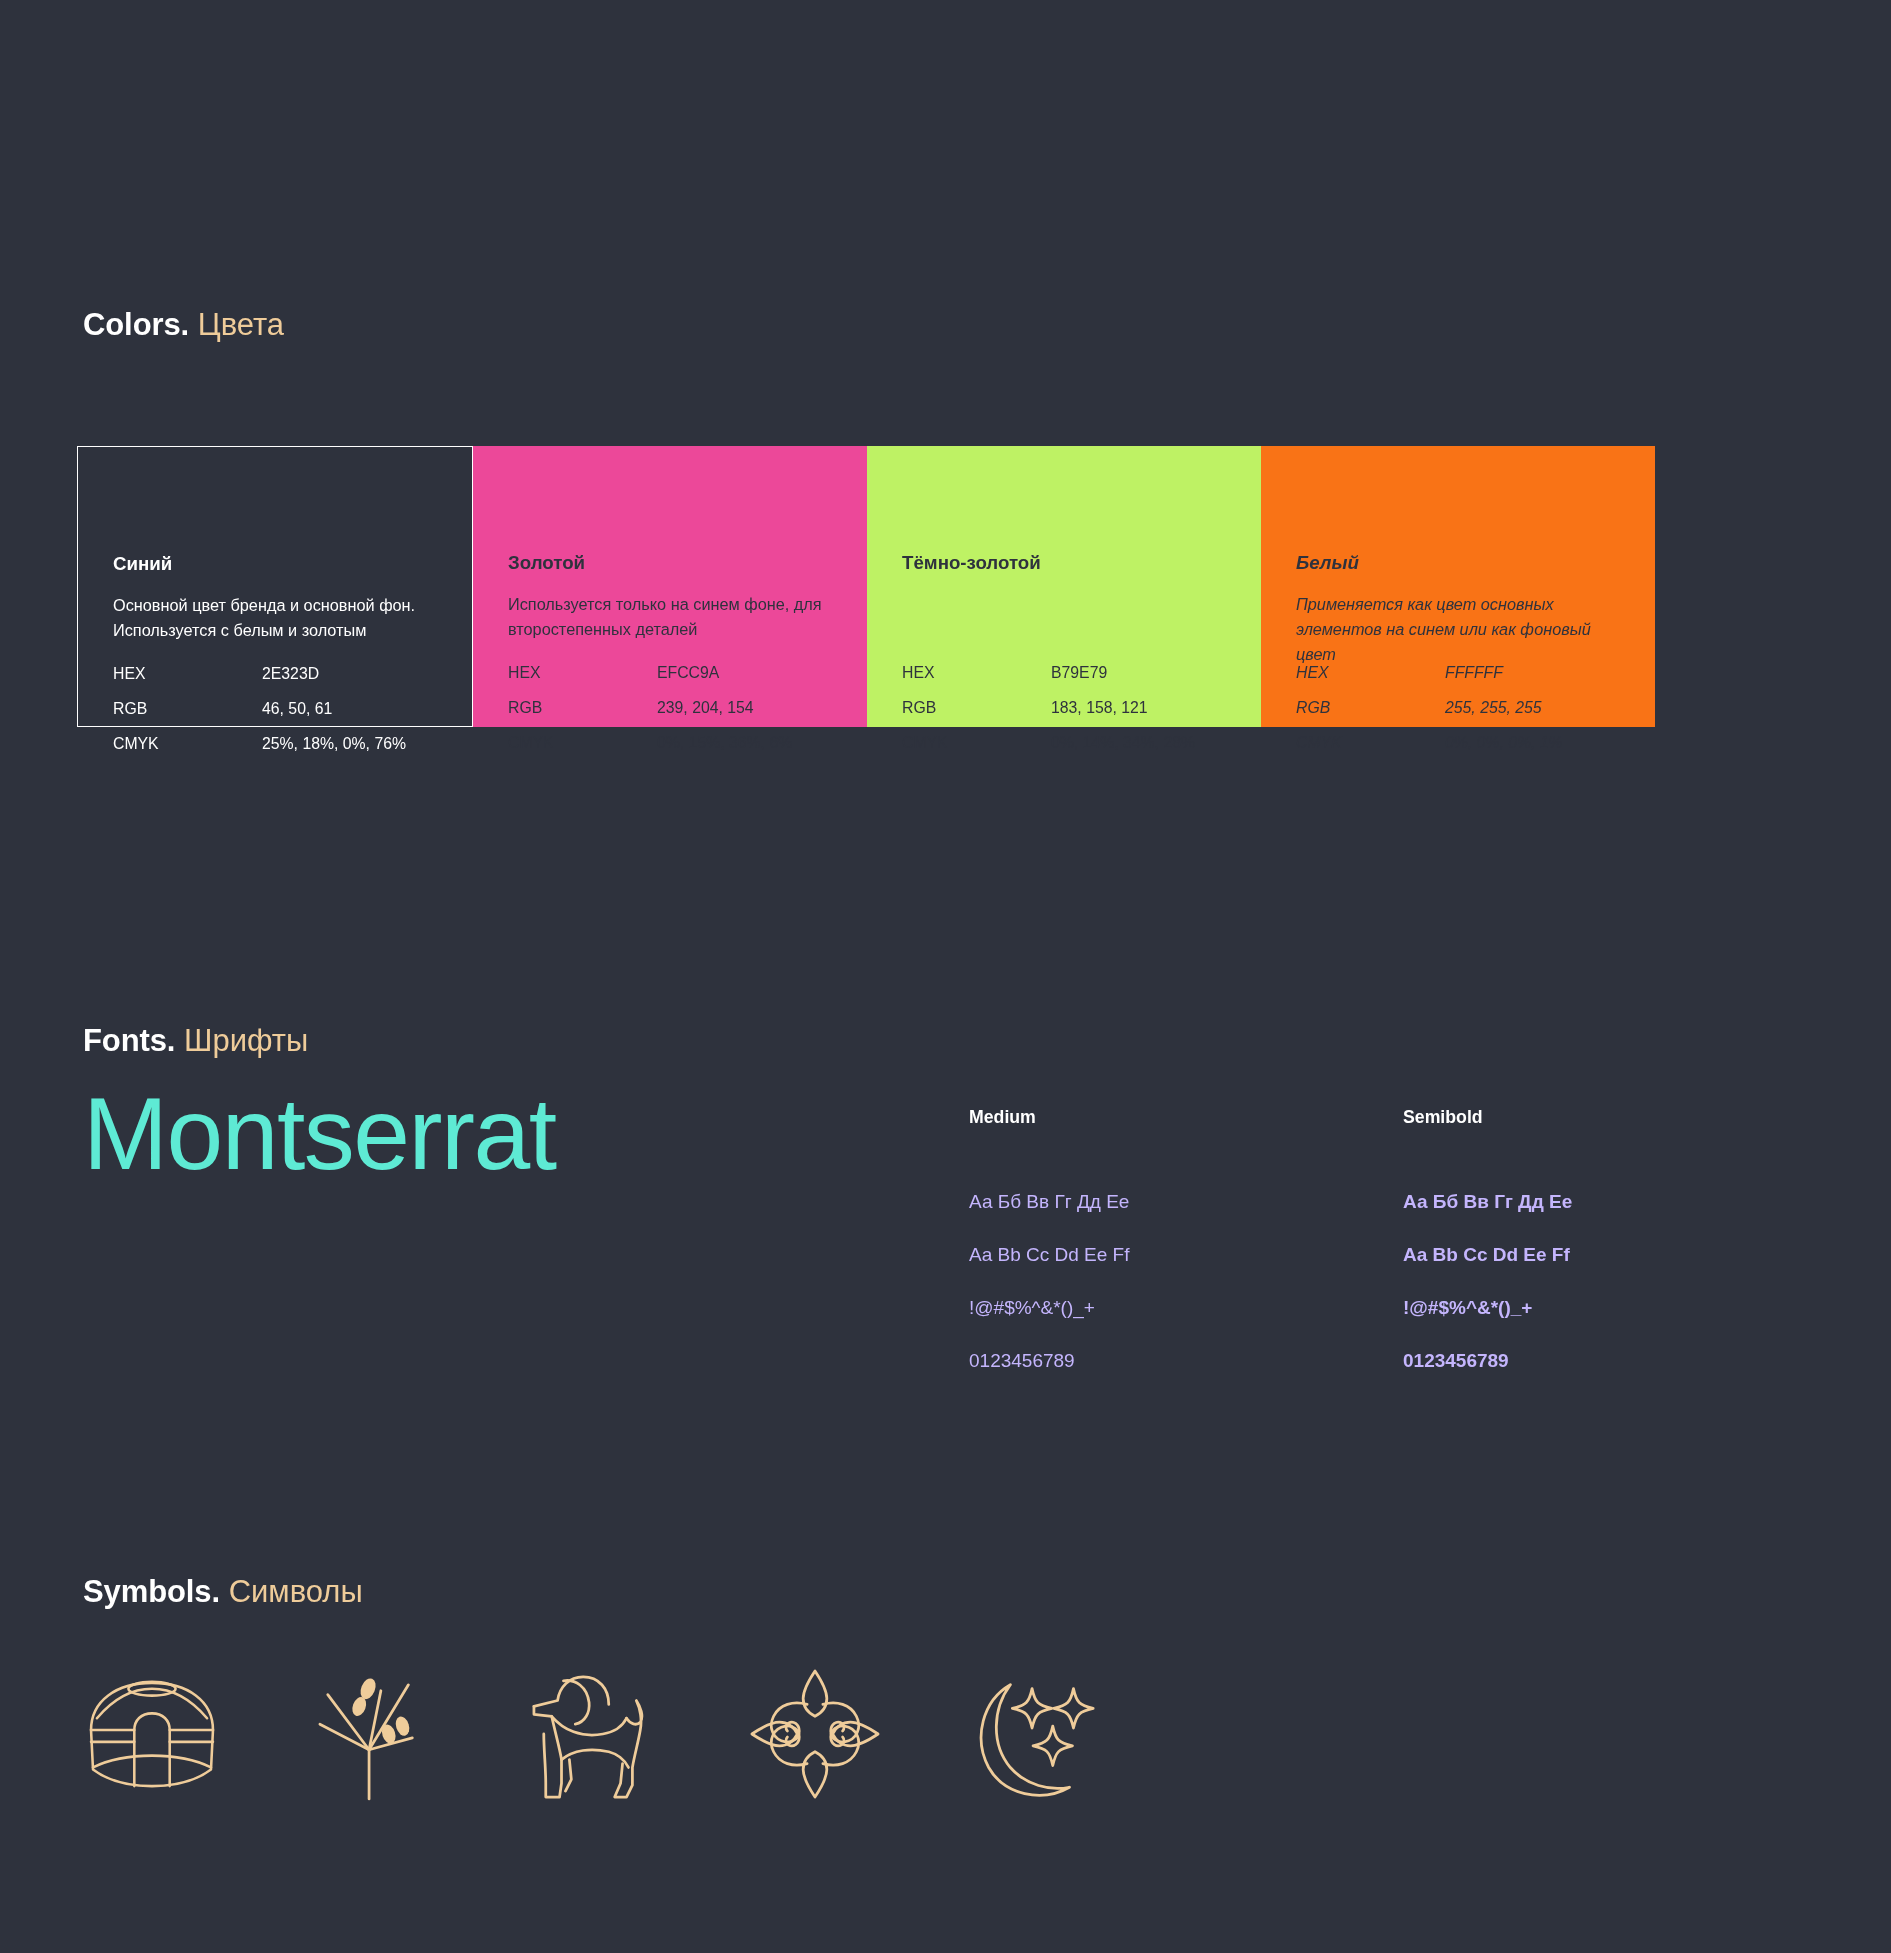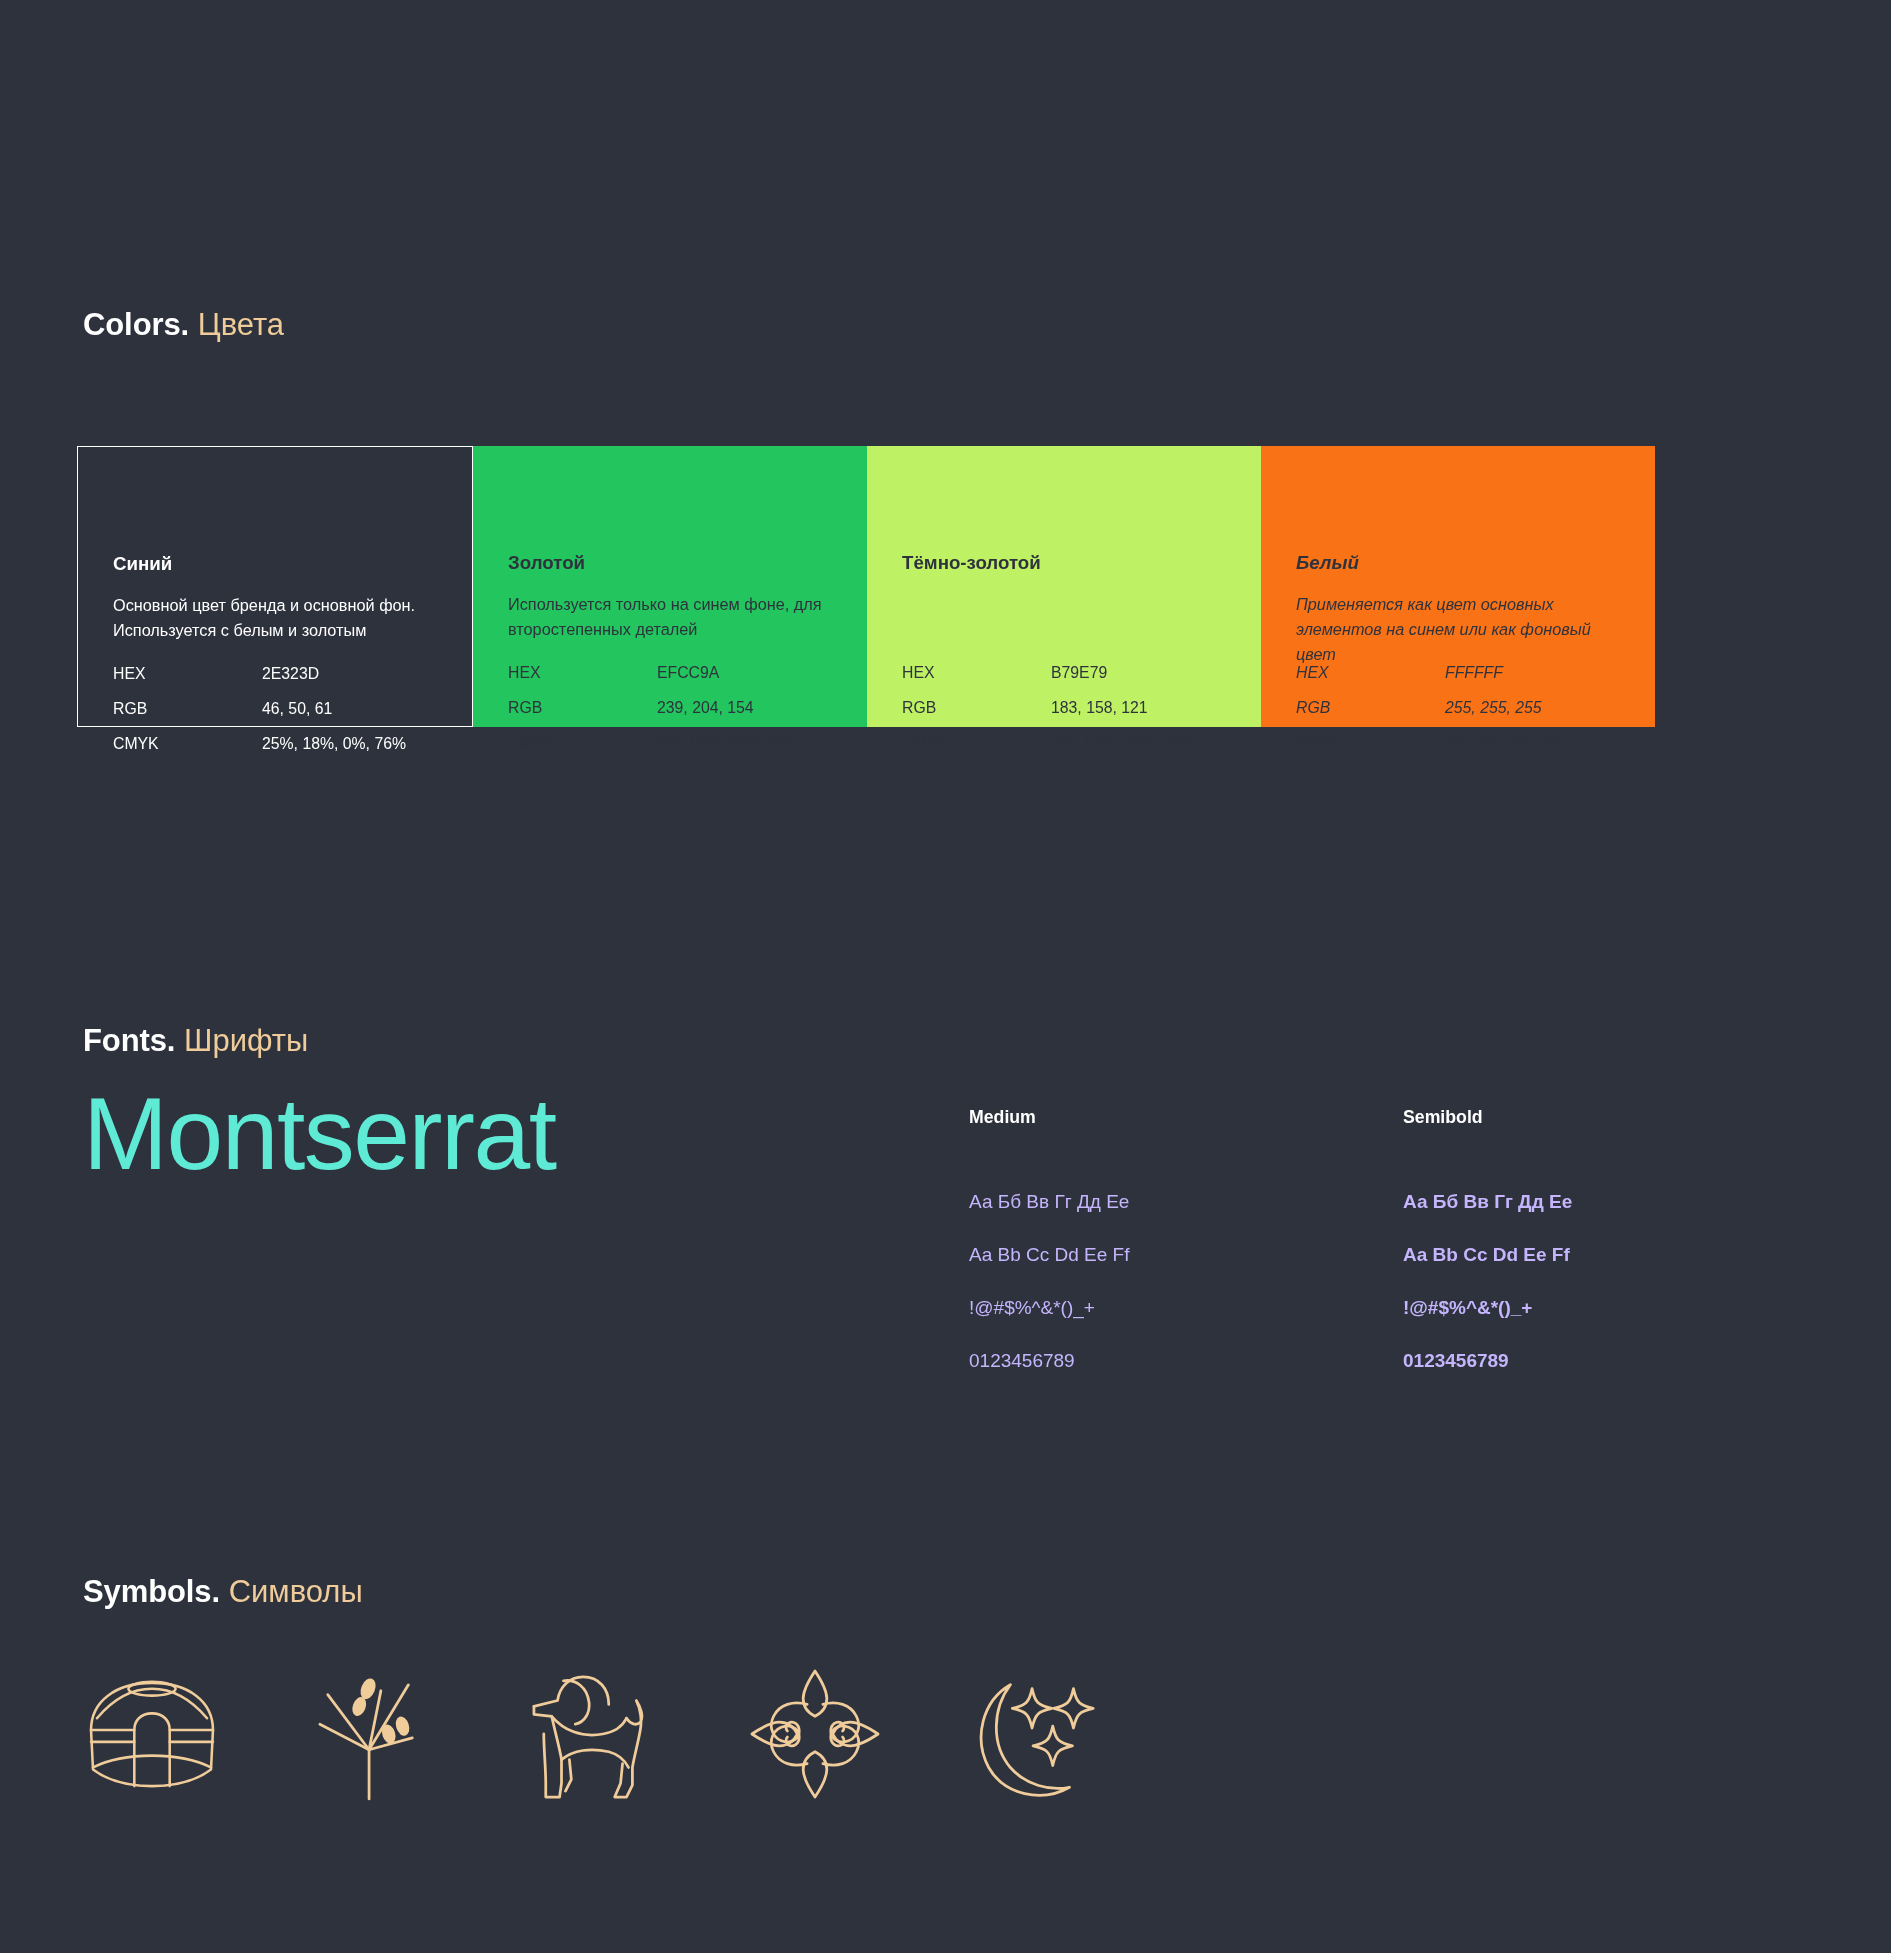--- a/index.html
+++ b/index.html
@@ -57,21 +57,21 @@
   }
   .swatch {
     flex: 1 1 0;
     position: relative;
     padding: 106px 35px 0 35px;
   }
   .swatch.dark {
     background: #2E323D;
     border: 1px solid #FFFFFF;
   }
-  .swatch.gold  { background: #22c55e; }
+  .swatch.gold  { background: #ec4899; }
   .swatch.dgold { background: #bef264; }
   .swatch.white { background: #f97316; font-style: italic; }
 
   .swatch-name {
     font-size: 18.7px;
     font-weight: 700;
     margin-bottom: 17.7px;
     white-space: nowrap;
   }
   .swatch-desc {

